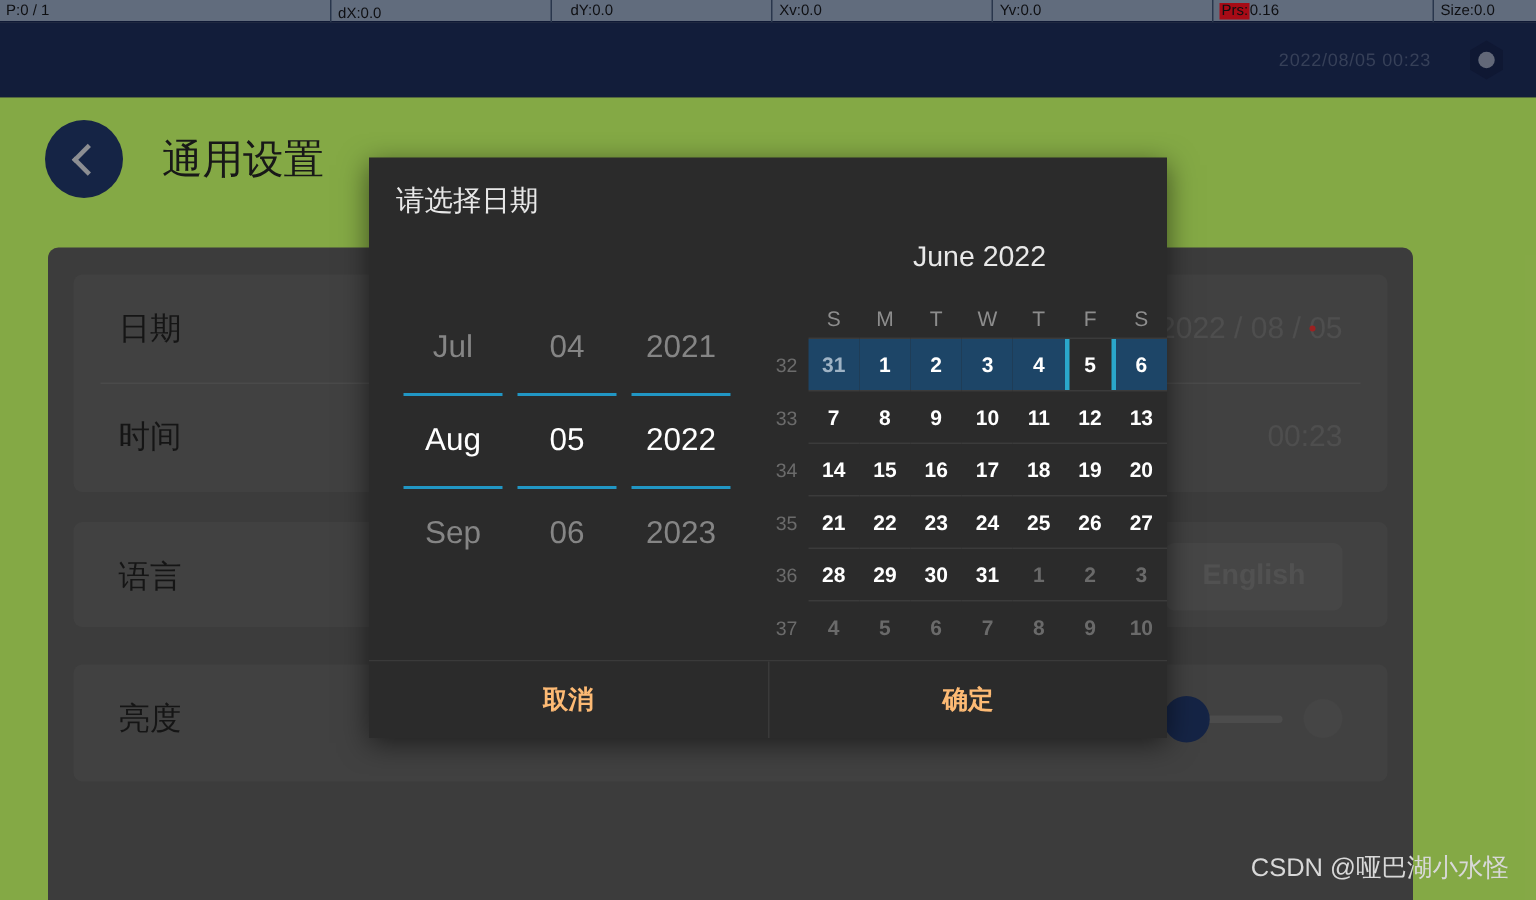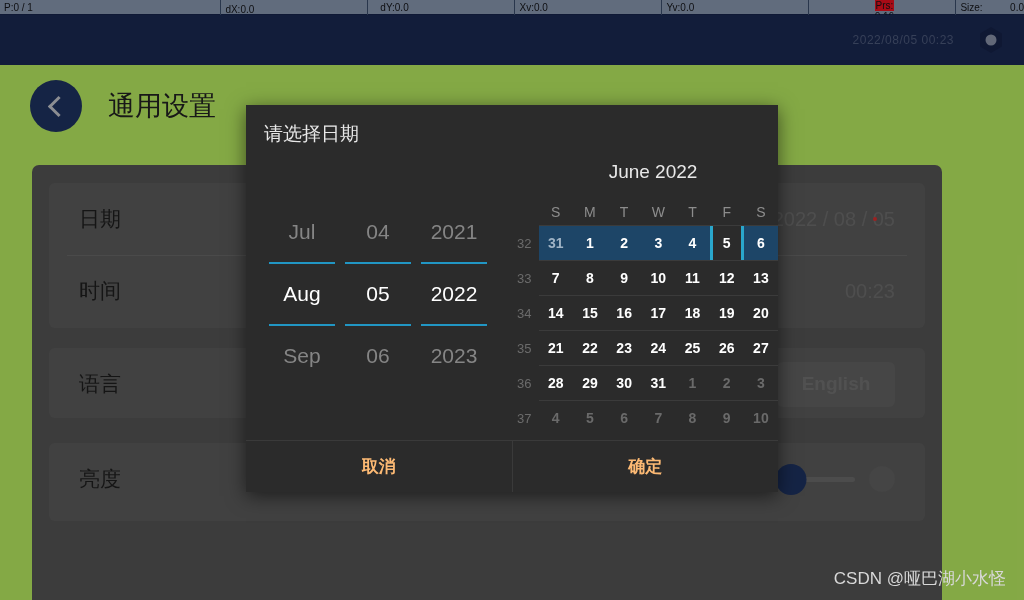--- a/index.html
+++ b/index.html
@@ -271,25 +271,25 @@
         <span>0.0</span>
       </div>
       <div class="status-cell" style="width: 150px;">
         <span class="skey">Xv:</span>
         <span>0.0</span>
       </div>
       <div class="status-cell" style="width: 150px;">
         <span class="skey">Yv:</span>
         <span>0.0</span>
       </div>
-      <div class="status-cell alert" style="width: 150px; flex-direction: column;">
+      <div class="status-cell alert" style="width: 150px;">
         <span class="skey">Prs:</span>
         <span>0.16</span>
       </div>
-      <div class="status-cell" style="width: 70px; justify-content: space-between;">
+      <div class="status-cell" style="width: 70px;">
         <span class="skey">Size:</span>
         <span>0.0</span>
       </div>
     </div>
 
   <div class="header">
     <div class="header-datetime">2022/08/05  00:23</div>
     <div class="header-gear">
       <svg width="30" height="30" viewBox="0 0 30 30">
         <polygon points="15,2 26,8.5 26,21.5 15,28 4,21.5 4,8.5" fill="#16234a"></polygon>

